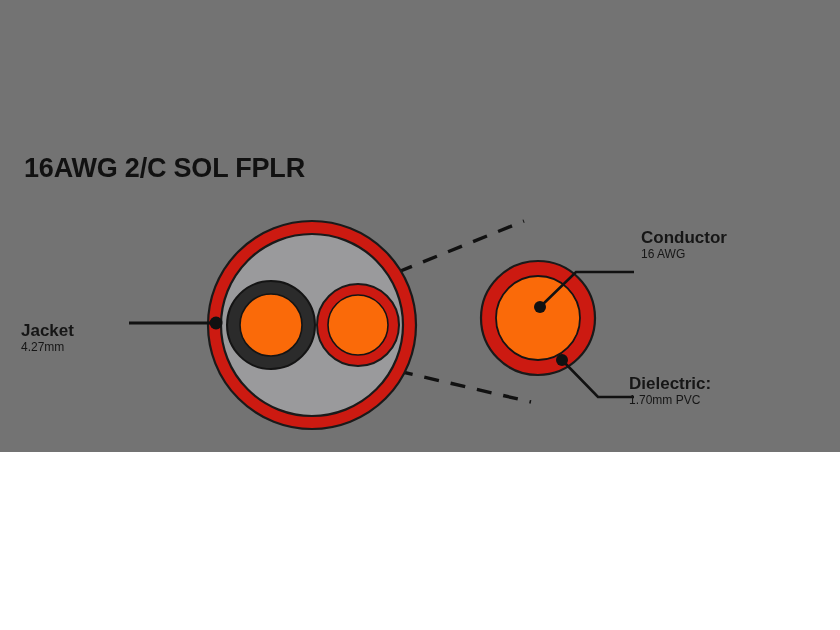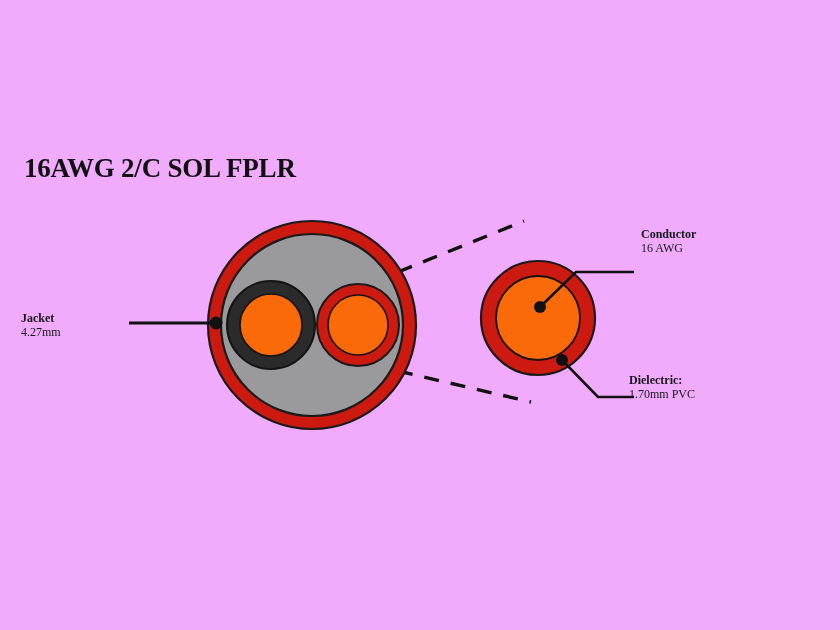--- a/index.html
+++ b/index.html
@@ -3,52 +3,52 @@
 <meta charset="utf-8">
 <style>
   html, body {
     margin: 0;
     padding: 0;
     background: #ffffff;
   }
   #stage {
     position: relative;
     width: 840px;
-    height: 630px;
-    background: #f0abfc;
+    height: 452px;
+    background: #737373;
     overflow: hidden;
-    font-family: Liberation Serif, serif;
+    font-family: Liberation Sans, sans-serif;
   }
   #title {
     position: absolute;
     left: 24px;
     top: 153px;
     font-size: 27px;
     font-weight: bold;
     color: #111111;
     letter-spacing: -0.2px;
     white-space: nowrap;
   }
   .callout {
     position: absolute;
     color: #161616;
     line-height: 1.16;
     white-space: nowrap;
   }
   .callout .hd {
-    font-size: 12px;
+    font-size: 17px;
     font-weight: bold;
     display: block;
   }
   .callout .ln {
     font-size: 12px;
     font-weight: normal;
     display: block;
   }
-  #jacket-callout { left: 21px; top: 312px; }
+  #jacket-callout { left: 21px; top: 321px; }
   #conductor-callout { left: 641px; top: 228px; }
   #dielectric-callout { left: 629px; top: 374px; }
   svg.art {
     position: absolute;
     left: 0;
     top: 0;
   }
 </style>
 </head>
 <body>

